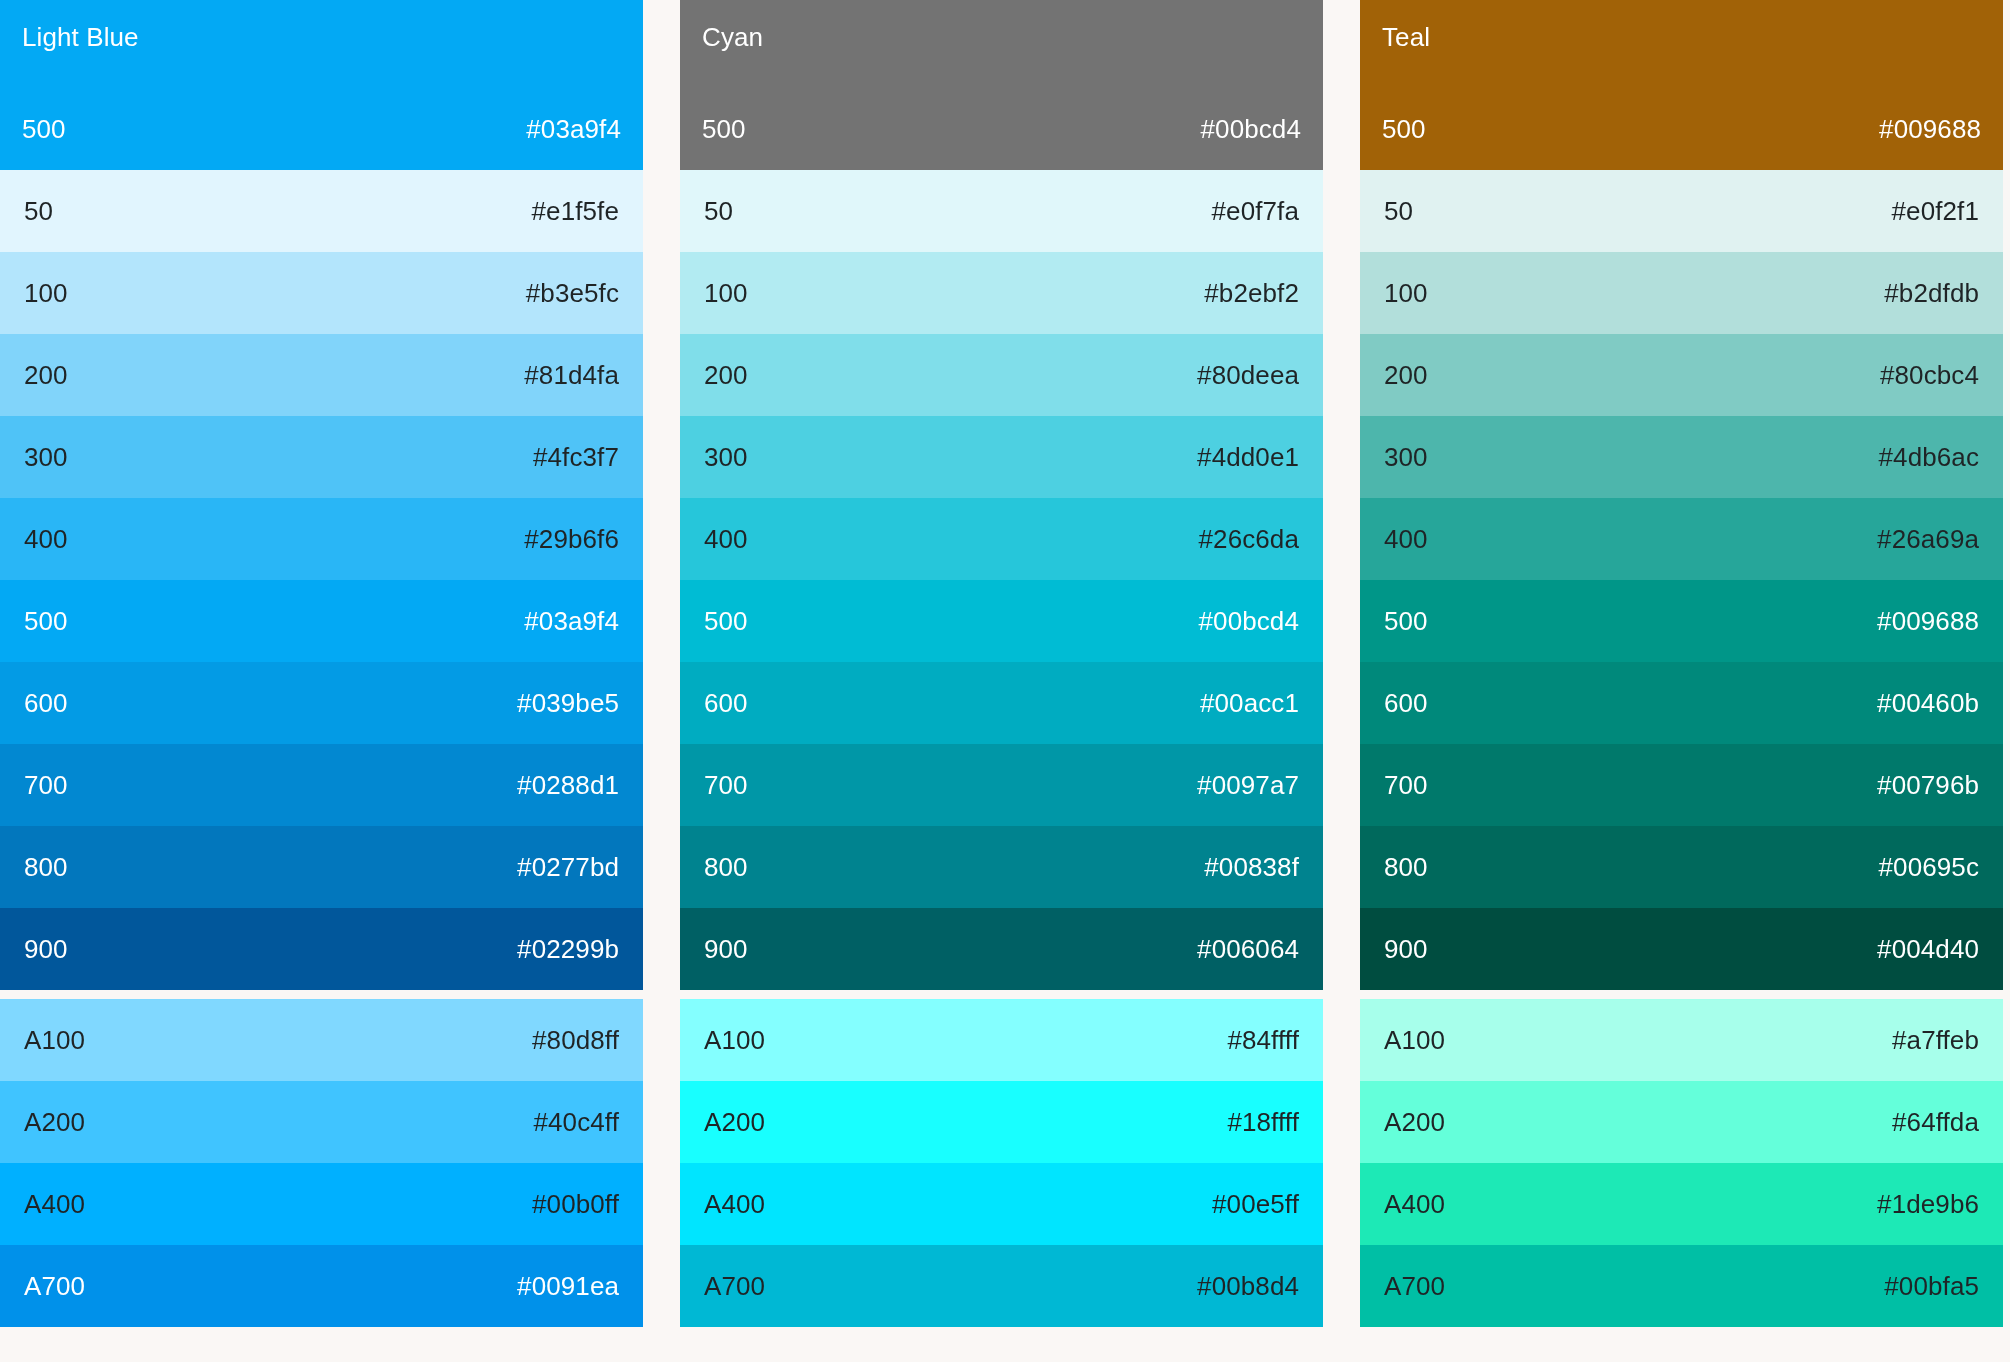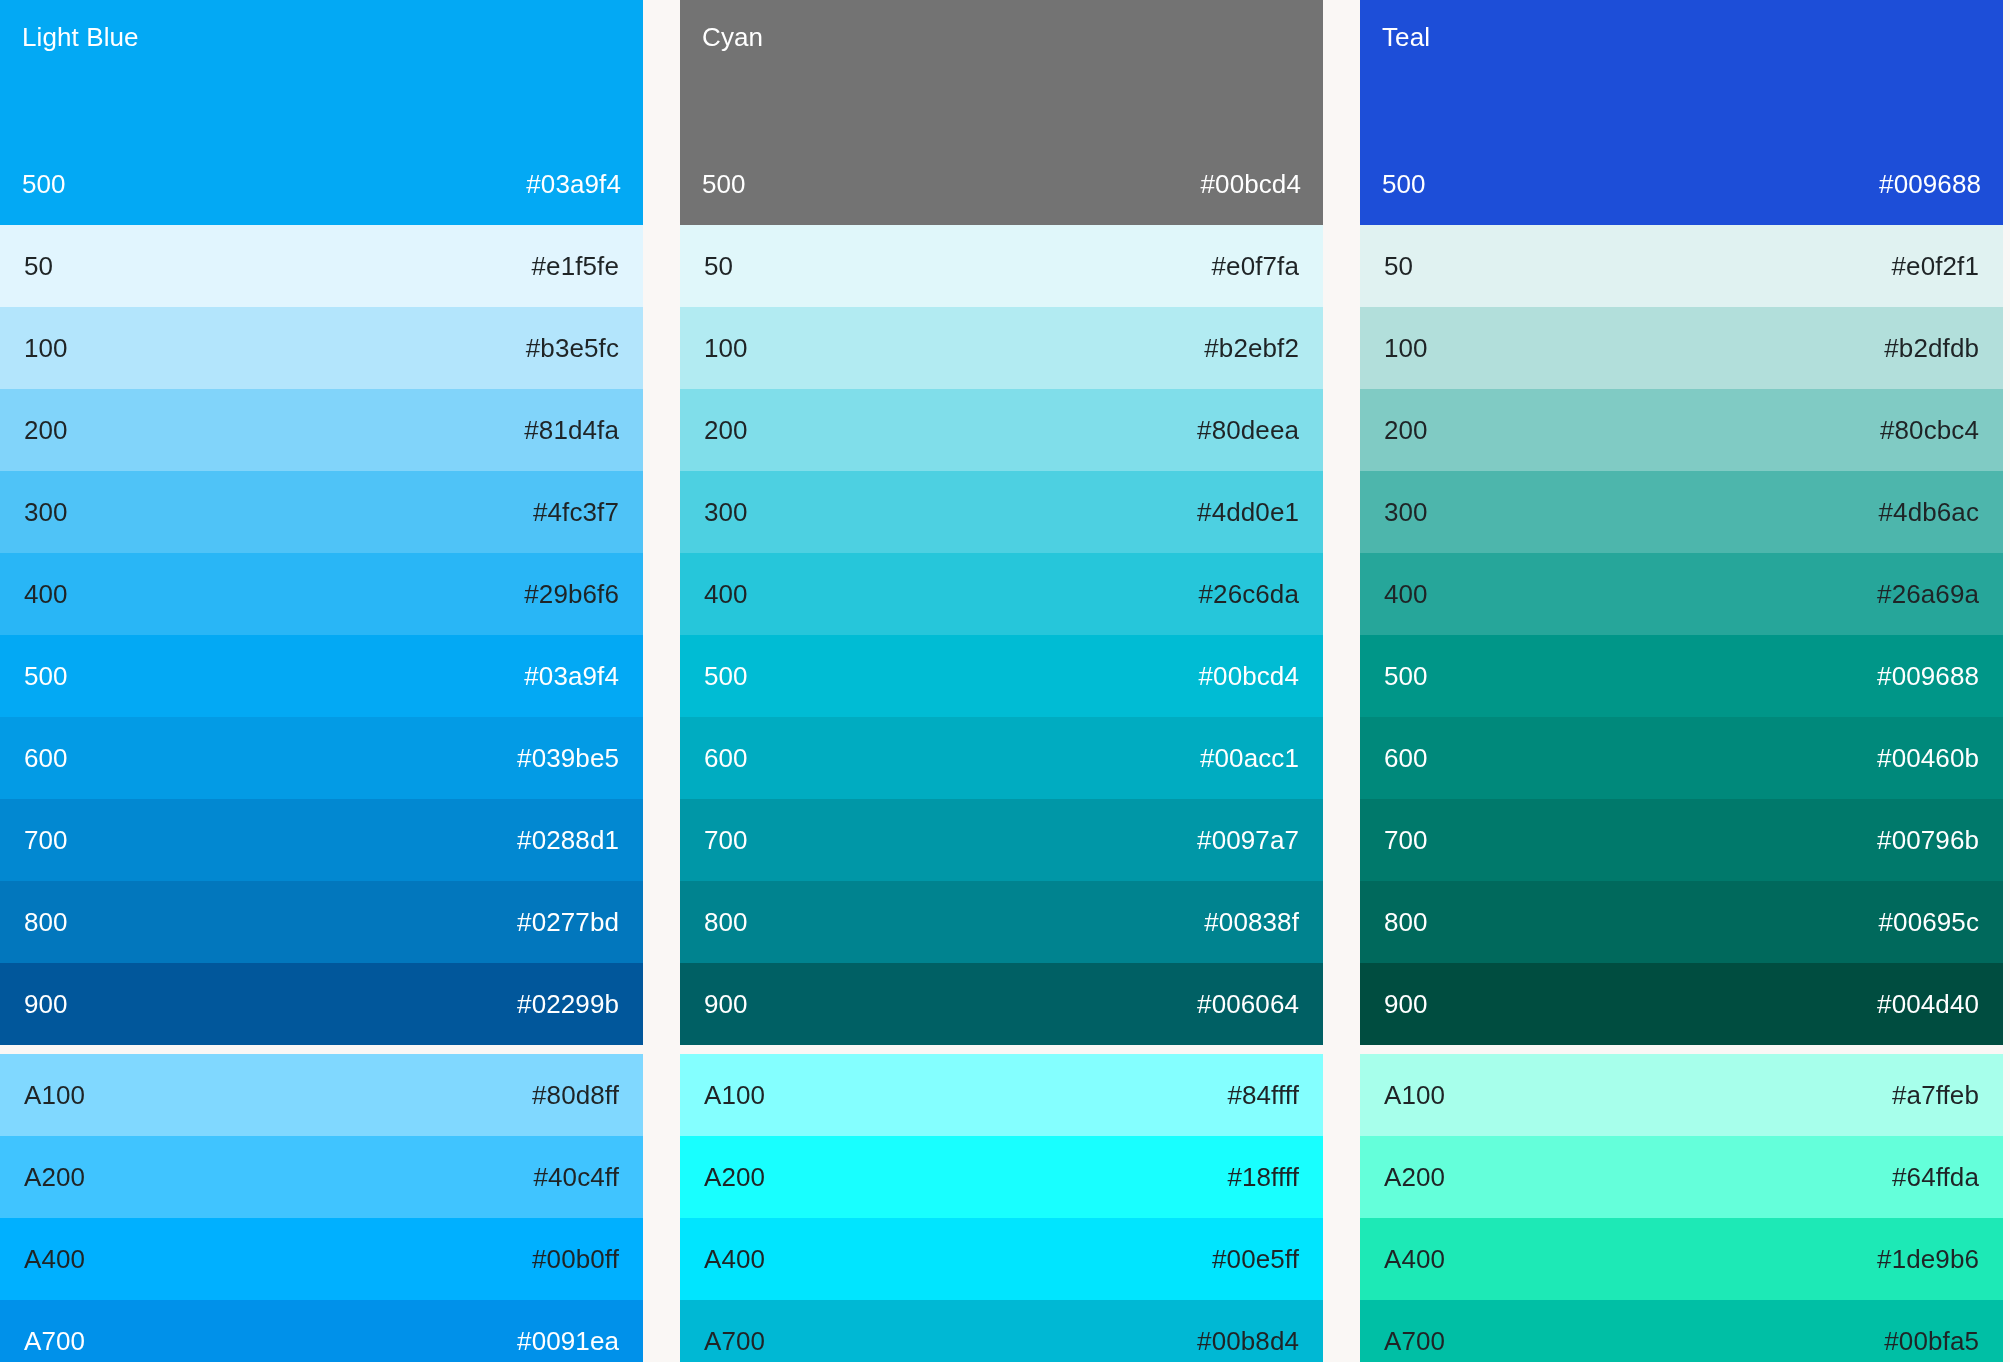--- a/index.html
+++ b/index.html
@@ -16,21 +16,21 @@
     gap:37px;
     align-items:flex-start;
   }
   .palette-column{
     width:643px;
     flex:0 0 643px;
     display:flex;
     flex-direction:column;
   }
   .palette-header{
-    height:225px;
+    height:170px;
     box-sizing:border-box;
     position:relative;
     display:flex;
     flex-direction:column;
     justify-content:space-between;
     padding:22px 22px 0 22px;
   }
   .palette-title{
     font-size:26px;
     line-height:30px;
@@ -204,21 +204,21 @@
           <span class="swatch-name dark-text">A400</span>
           <span class="swatch-hex dark-text">#00e5ff</span>
         </div>
         <div class="swatch-row" style="background: rgb(0, 184, 212);">
           <span class="swatch-name dark-text">A700</span>
           <span class="swatch-hex dark-text">#00b8d4</span>
         </div>
       </div>
     </div>
     <div class="palette-column">
-      <div class="palette-header" style="background: #1d4ed8;">
+      <div class="palette-header" style="background: #a16207;">
         <div class="palette-title light-text">Teal</div>
         <div class="header-swatch-row">
           <span class="swatch-name light-text">500</span>
           <span class="swatch-hex light-text">#009688</span>
         </div>
       </div>
       <div class="shade-group">
         <div class="swatch-row" style="background: rgb(224, 242, 241);">
           <span class="swatch-name dark-text">50</span>
           <span class="swatch-hex dark-text">#e0f2f1</span>

